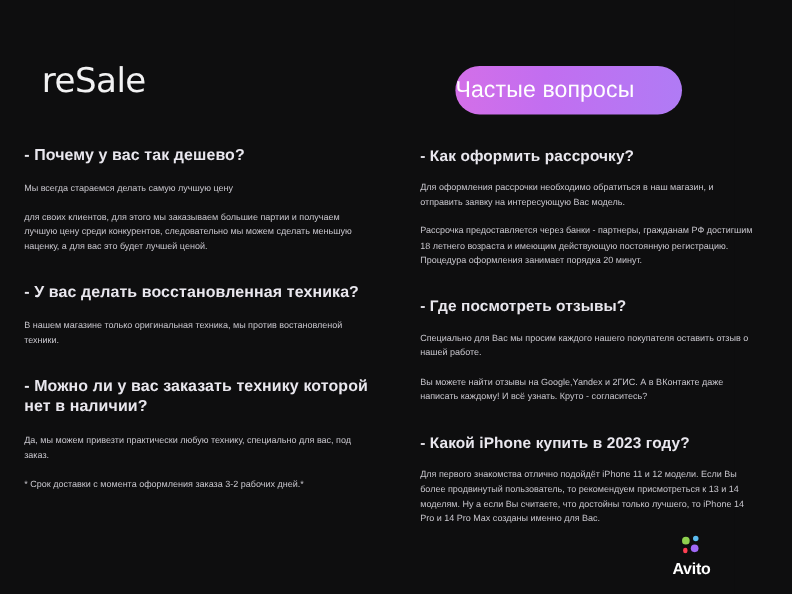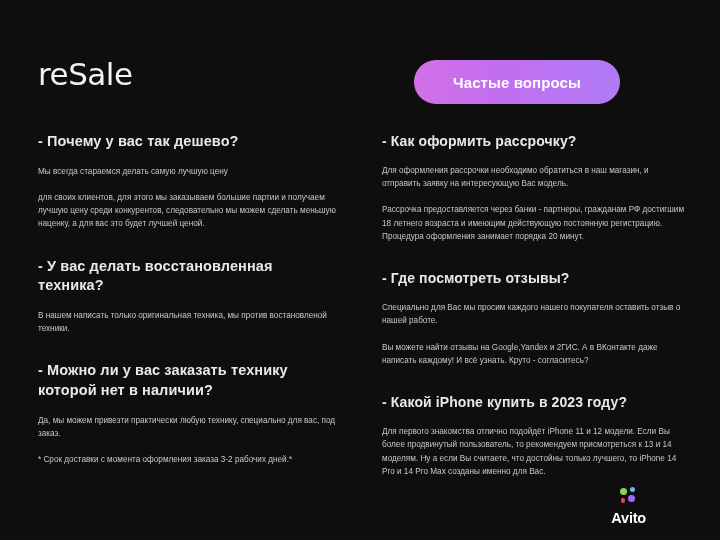--- a/index.html
+++ b/index.html
@@ -32,40 +32,39 @@
   }
   .faq-badge {
     position: absolute;
     right: 48px;
     top: 60px;
     width: 206px;
     height: 44px;
     border-radius: 22px;
     background: linear-gradient(90deg, #d36fe8 0%, #c26ef0 40%, #b07bf5 100%);
     color: #ffffff;
-    font-size: 15px;
-    font-weight: 700;
+    font-size: 21px;
+    font-weight: 400;
     display: flex;
     align-items: center;
-    justify-content: center;
     letter-spacing: 0.1px;
   }
   .columns {
     position: absolute;
     left: 0;
     top: 132px;
     width: 720px;
     display: flex;
   }
   .col {
     box-sizing: border-box;
   }
   .col-left {
     width: 348px;
-    padding-left: 38px;
+    padding-left: 22px;
     padding-right: 12px;
   }
   .col-right {
     width: 372px;
     padding-left: 34px;
     padding-right: 34px;
   }
   .qa {
     margin-bottom: 26px;
   }
@@ -141,21 +140,21 @@
         <div class="q">- Почему у вас так дешево?</div>
         <div class="a">
           <p>Мы всегда стараемся делать самую лучшую цену</p>
           <p>для своих клиентов, для этого мы заказываем большие партии и получаем лучшую цену среди конкурентов, следовательно мы можем сделать меньшую наценку, а для вас это будет лучшей ценой.</p>
         </div>
       </div>
 
       <div class="qa">
         <div class="q">- У вас делать восстановленная техника?</div>
         <div class="a">
-          <p>В нашем написать только оригинальная техника, мы против востановленой техники.</p>
+          <p>В нашем магазине только оригинальная техника, мы против востановленой техники.</p>
         </div>
       </div>
 
       <div class="qa">
         <div class="q">- Можно ли у вас заказать технику которой нет в наличии?</div>
         <div class="a">
           <p>Да, мы можем привезти практически любую технику, специально для вас, под заказ.</p>
           <p>* Срок доставки с момента оформления заказа 3-2 рабочих дней.*</p>
         </div>
       </div>

